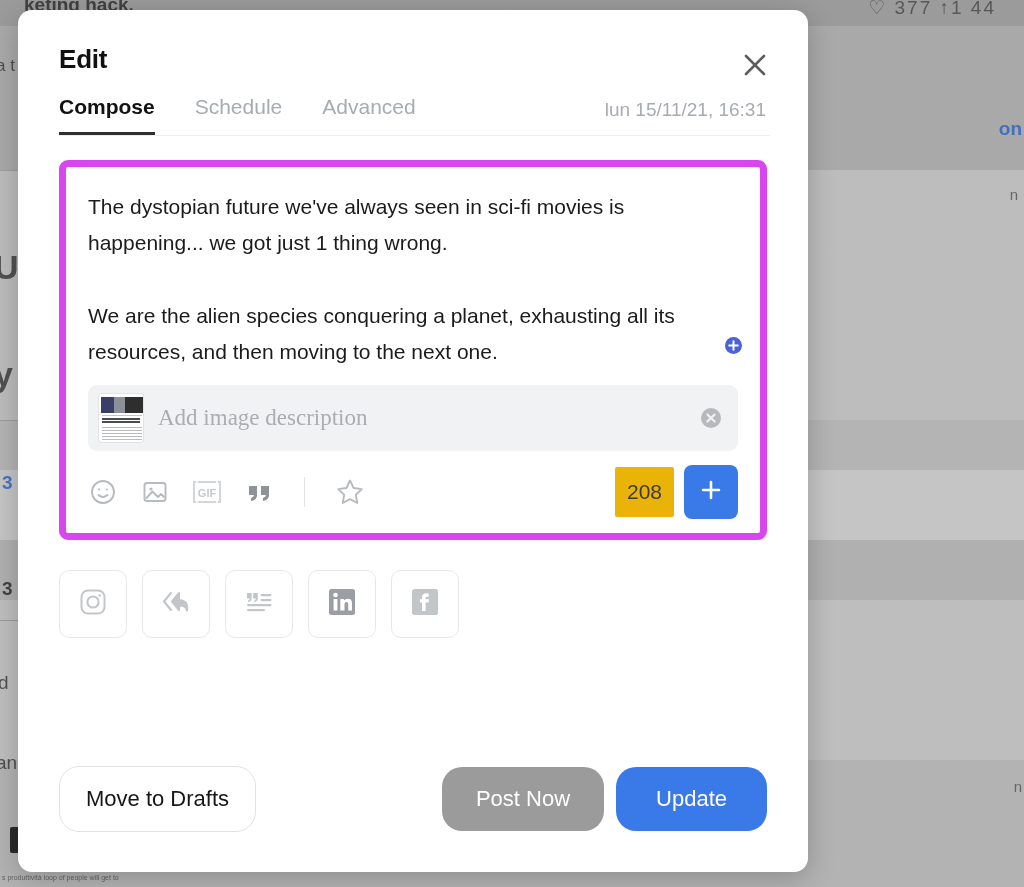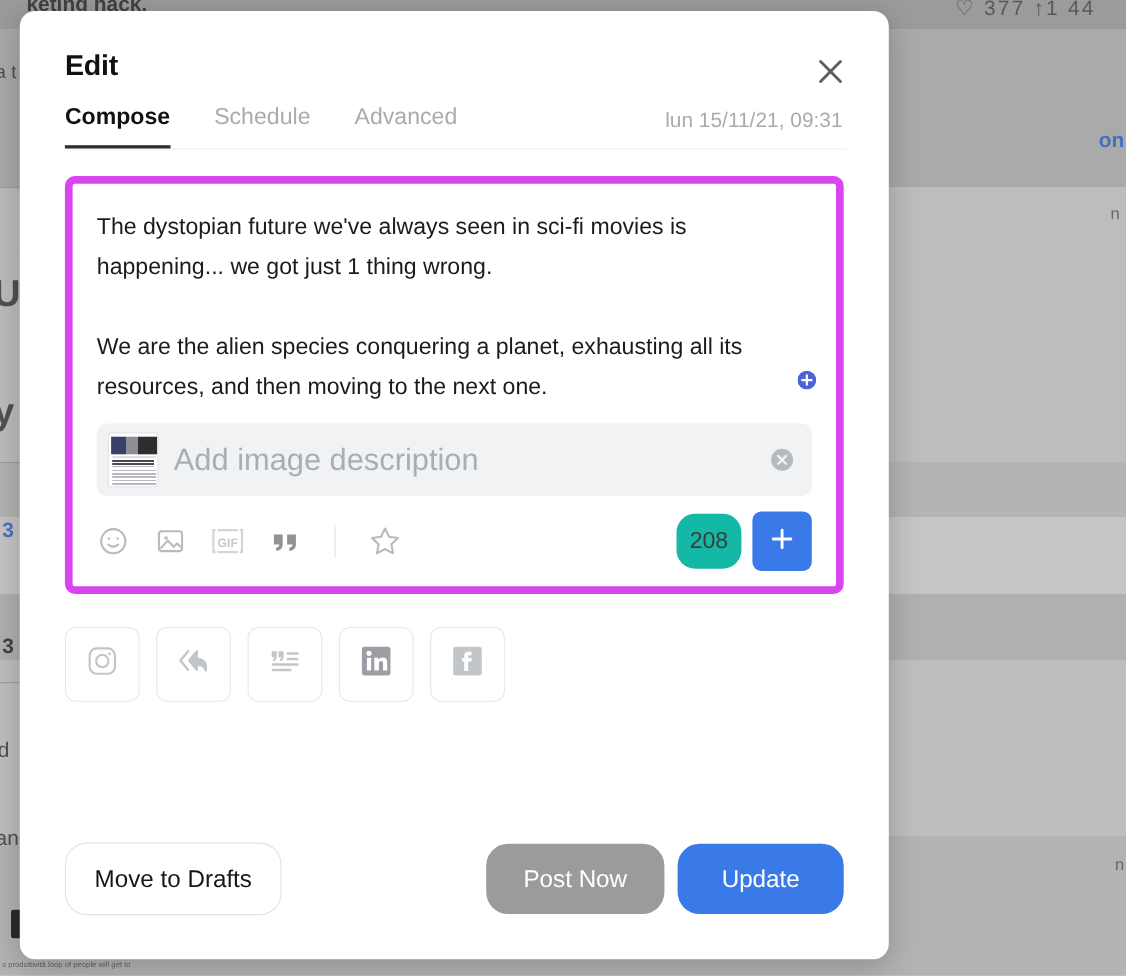--- a/index.html
+++ b/index.html
@@ -197,23 +197,23 @@
                            background: linear-gradient(90deg,#3a3f68 0 32%, #8d8f96 32% 58%, #2e2e2e 58% 100%); }
   .attach-thumb .t-rule  { position:absolute; left:3px; width:40px; height:1.5px; background:#c3c3c8; }
   .attach-thumb .t-head  { position:absolute; left:3px; top:24px; width:38px; height:6px;
                            background:repeating-linear-gradient(180deg,#4a4a52 0 2px,transparent 2px 3px); }
   .attach-thumb .t-body  { position:absolute; left:3px; top:33px; width:40px; height:14px;
                            background:repeating-linear-gradient(180deg,#b9b9c0 0 1.5px,transparent 1.5px 3px); }
   .attach-input {
     flex: 1 1 auto;
     border: none;
     background: transparent;
-    font-size: 28px;
+    font-size: 23px;
     color: #1d4ed8;
-    font-family: Liberation Sans, sans-serif;
+    font-family: Liberation Serif, serif;
     outline: none;
   }
   .attach-input::placeholder { color: #a9aeb3; }
   .attach-remove { width: 22px; height: 22px; cursor: pointer; flex: 0 0 auto; }
 
   
   .toolbar {
     margin-top: 14px;
     display: flex;
     align-items: center;
@@ -226,22 +226,22 @@
   }
   .tool-sep {
     width: 1px; height: 30px; background: #dfe2e4; margin: 0 8px;
   }
   .toolbar-right {
     margin-left: auto;
     display: flex; align-items: center; gap: 10px;
   }
   .char-count {
     min-width: 56px; height: 50px;
-    background: #14b8a6;
-    border-radius: 17px;
+    background: #eab308;
+    border-radius: 2px;
     display: flex; align-items: center; justify-content: center;
     font-size: 21px; color: #3c3c3c;
     padding: 0 12px;
   }
   .add-btn {
     width: 54px; height: 54px;
     background: #3a7ae8;
     border-radius: 8px;
     border: none;
     display: flex; align-items: center; justify-content: center;
@@ -333,21 +333,21 @@
         <svg width="26" height="26" viewBox="0 0 26 26" fill="none">
           <path d="M4 4 L22 22 M22 4 L4 22" stroke="#5d5d5d" stroke-width="2.6" stroke-linecap="round"></path>
         </svg>
       </span>
     </button>
 
     <div class="tabs-row">
       <button class="tab active">Compose</button>
       <button class="tab">Schedule</button>
       <button class="tab">Advanced</button>
-      <div class="head-date">lun 15/11/21, 09:31</div>
+      <div class="head-date">lun 15/11/21, 16:31</div>
     </div>
   </div>
 
   <div class="modal-body">
 
     <div class="compose-card">
 
       <div class="compose-text" contenteditable="true" style="">The dystopian future we've always seen in sci-fi movies is happening... we got just 1 thing wrong.
 
 We are the alien species conquering a planet, exhausting all its resources, and then moving to the next one.</div>

